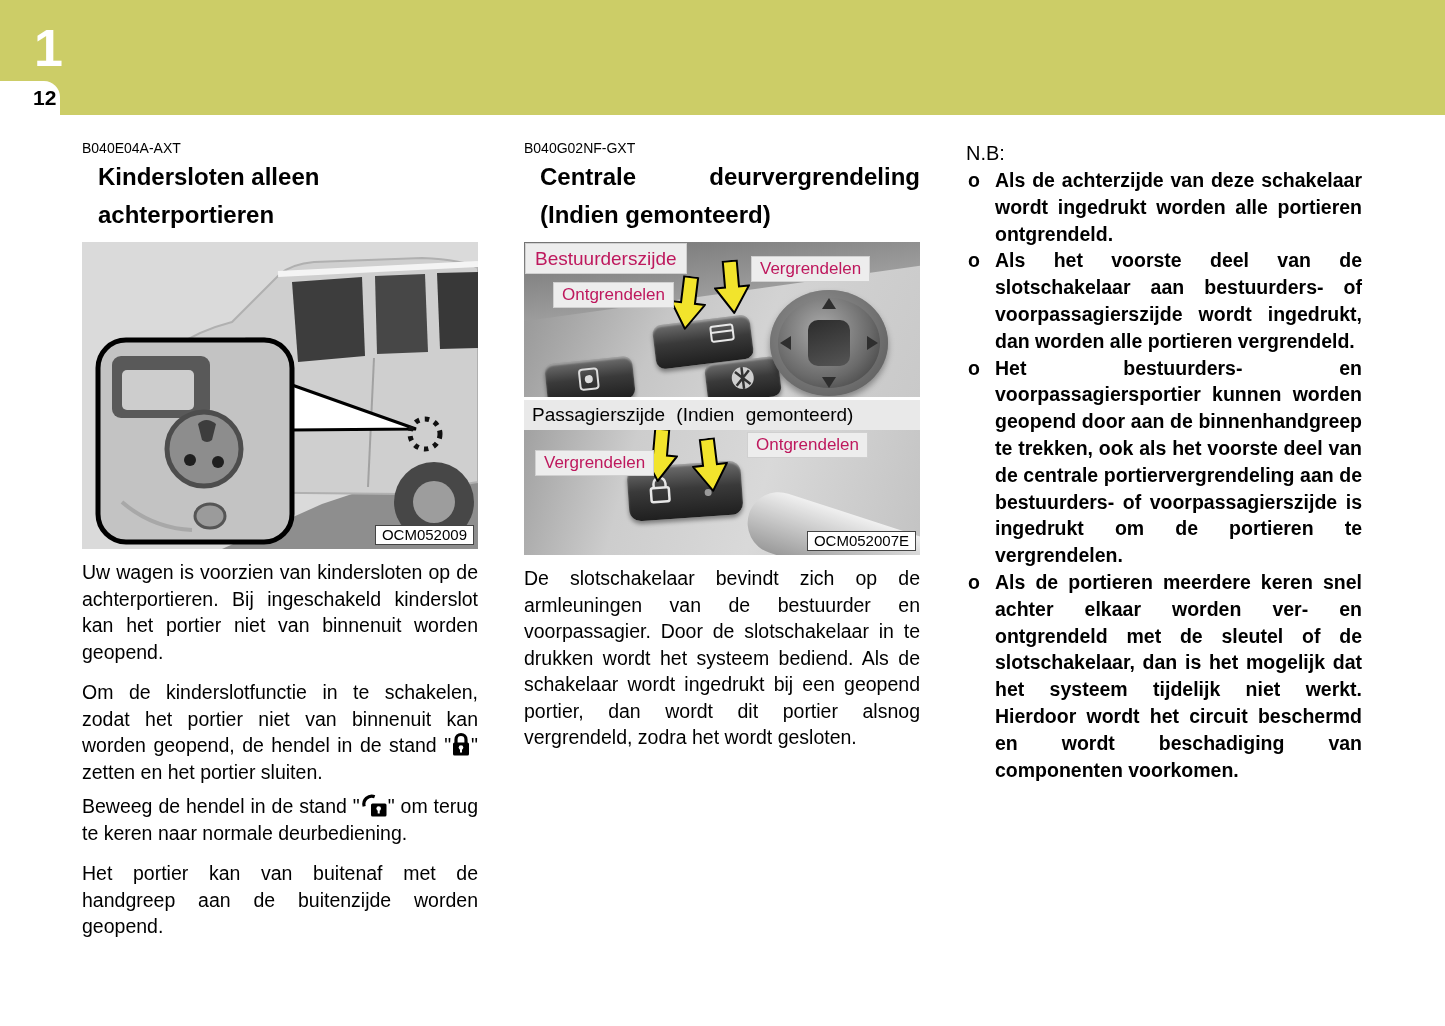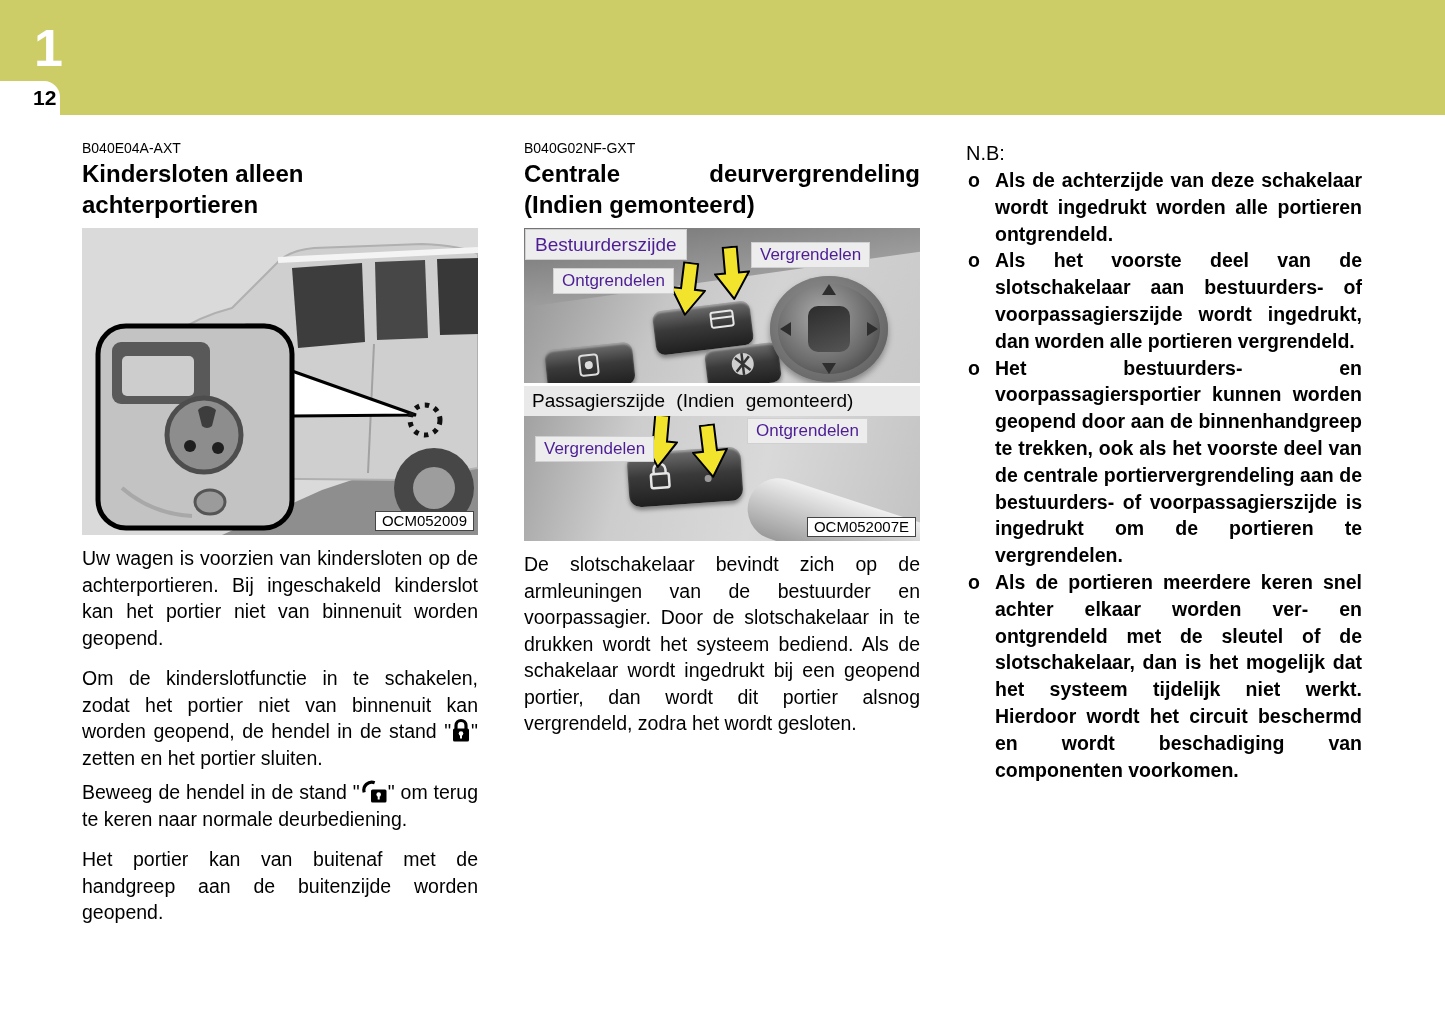--- a/index.html
+++ b/index.html
@@ -16,21 +16,21 @@
   .page-notch { position:absolute; left:0; bottom:0; width:60px; height:34px; background:#fff; border-top-right-radius:16px; }
   .page-number { position:absolute; left:33px; top:5px; font-size:21px; font-weight:bold; color:#000; }
 
   
   .col { position:absolute; top:140px; width:396px; }
   .col-left  { left:82px; }
   .col-mid   { left:524px; }
   .col-right { left:966px; }
 
   .sec-code { font-size:14px; line-height:16px; margin:0 0 2px 0; }
-  .heading  { font-size:24px; font-weight:bold; line-height:31px; margin:0 0 8px 0; }
+  .heading  { font-size:24px; font-weight:bold; line-height:38px; margin:0 0 8px 16px; }
   .heading.j{ text-align:justify; }
 
   .body { font-size:19.5px; line-height:26.5px; text-align:justify; margin:0 0 14px 0; }
   .body.nogap { margin-bottom:8px; }
   .body.smallgap { }
 
   .lock-ico { vertical-align:-4px; }
 
   
   .fig { position:relative; width:396px; margin:0 0 10px 0; overflow:hidden; }
@@ -38,21 +38,21 @@
   .fig-code-box {
     position:absolute; right:4px; bottom:4px; background:#fff; border:1px solid #444;
     font-size:15px; line-height:18px; padding:0 6px; z-index:5;margin-left:16px;
   }
   .photo { position:relative; width:396px; height:155px; overflow:hidden; }
   .photo-top { background:linear-gradient(115deg,#8f8f8f 0%,#a8a8a8 18%,#c6c6c6 38%,#d3d3d3 60%,#c9c9c9 100%); }
   .photo-bot { background:linear-gradient(105deg,#9e9e9e 0%,#cdcdcd 28%,#d9d9d9 60%,#c3c3c3 100%); margin-top:3px; }
   .diag-band { position:absolute; top:-34px; right:-40px; width:460px; height:84px;
     background:linear-gradient(180deg,#707070,#9c9c9c); transform:rotate(-8deg); }
   .photo-label {
-    position:absolute; background:#ededed; color:#4c1d95; padding:1px 8px;
+    position:absolute; background:#ededed; color:#be185d; padding:1px 8px;
     font-size:17px; line-height:22px; white-space:nowrap; z-index:4; box-shadow:0 0 0 1px #d0d0d0;
   }
   .photo-label.big { font-size:19px; line-height:25px; padding:2px 9px; }
   .band {
     position:absolute; top:0; left:0; width:396px; height:30px; background:#e9e9e9;
     font-size:19px; line-height:29px; padding-left:8px; word-spacing:6px; z-index:4;
   }
   .arrow { position:absolute; z-index:3; }
 
   

